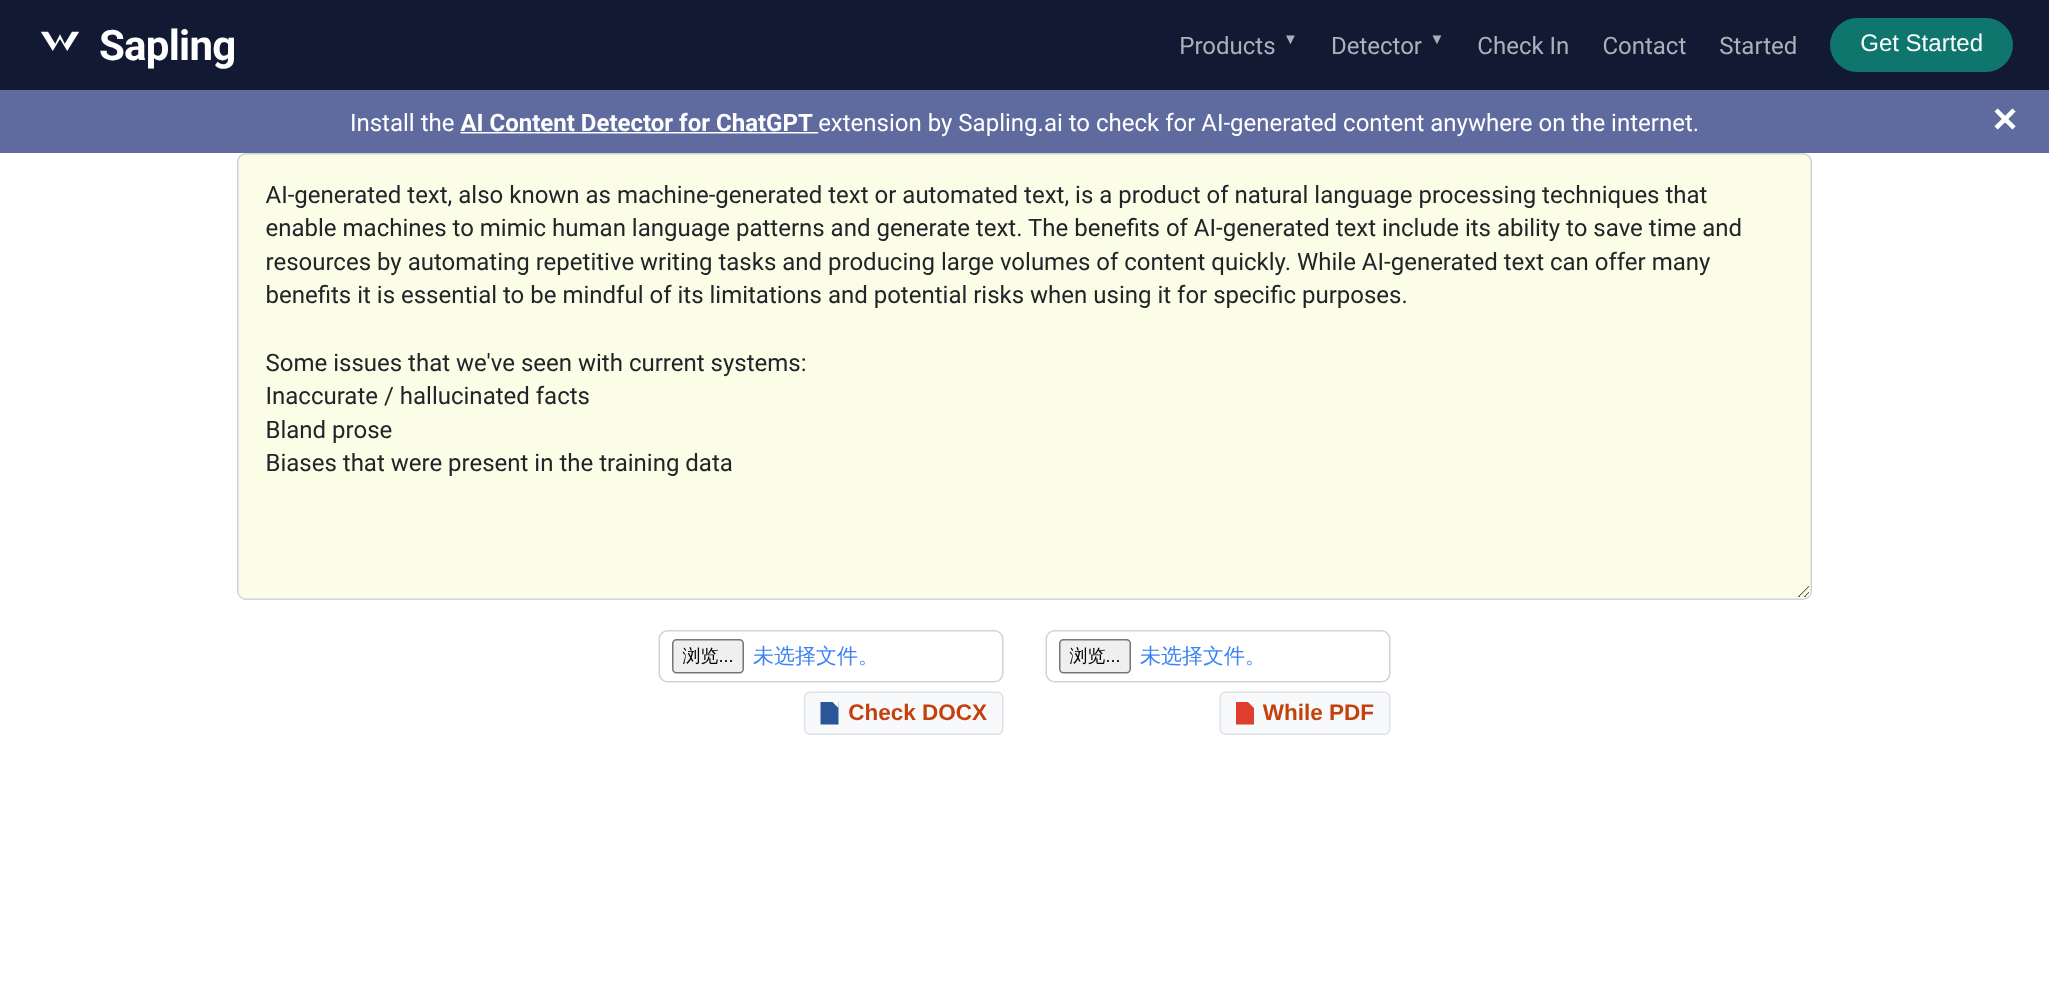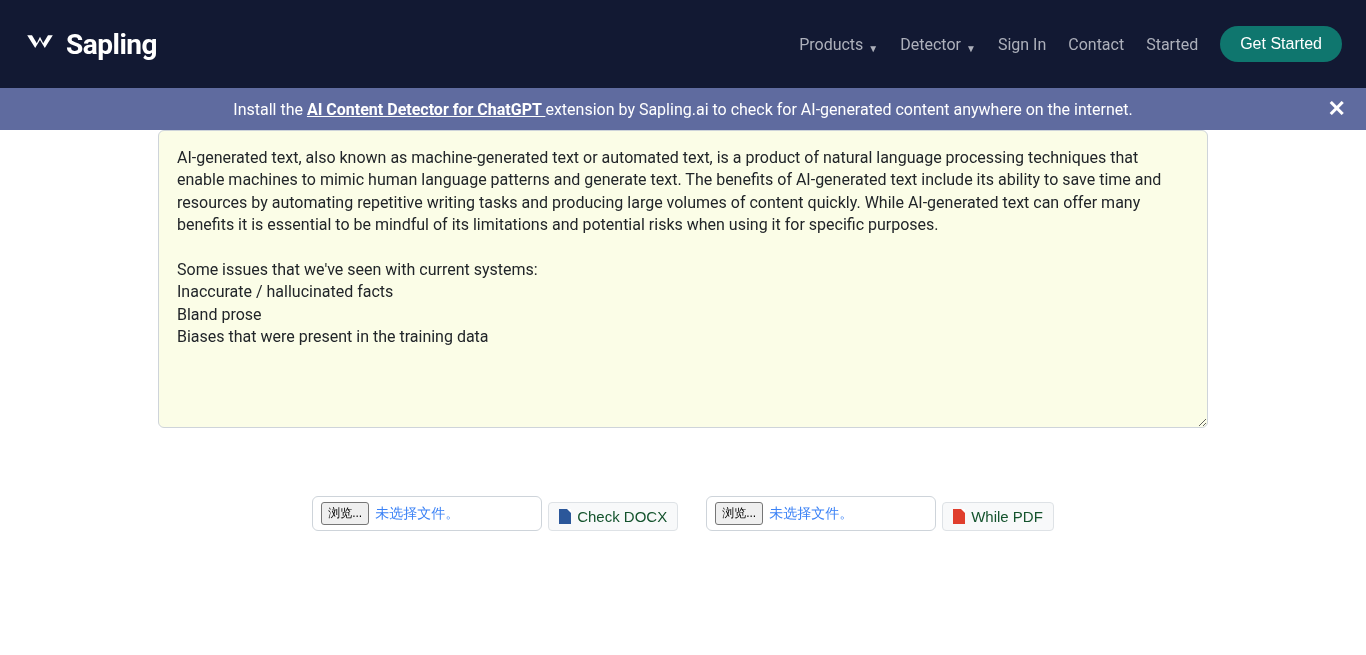--- a/index.html
+++ b/index.html
@@ -7,21 +7,21 @@
       padding: 0;
       box-sizing: border-box;
     }
     body {
       font-family: -apple-system, BlinkMacSystemFont, "Segoe UI", Roboto, "Helvetica Neue", Arial, sans-serif;
       background: #ffffff;
       color: #121933;
     }
     .navbar {
       background: #121933;
-      height: 88px;
+      height: 60px;
       display: flex;
       align-items: center;
       justify-content: space-between;
       padding: 0 24px;
     }
     .logo {
       display: flex;
       align-items: center;
       gap: 10px;
       color: #fff;
@@ -38,21 +38,21 @@
     .nav-links {
       display: flex;
       align-items: center;
       gap: 22px;
     }
     .nav-item {
       color: #adb0bb;
       font-size: 16px;
       cursor: pointer;
       display: flex;
-      align-items: flex-end;
+      align-items: flex-start;
       gap: 5px;
     }
     .dropdown-caret {
       font-size: 10px;
       color: #adb0bb;
     }
     .get-started-btn {
       background: #0f766e;
       color: #fff;
       border: none;
@@ -125,24 +125,23 @@
       display: flex;
       justify-content: center;
       gap: 28px;
       margin-top: 16px;
       max-width: 1050px;
       margin-left: auto;
       margin-right: auto;
     }
     .file-check-col {
       display: flex;
-      flex-direction: row;
+      flex-direction: column;
       align-items: flex-end;
       gap: 6px;
-      margin-top: 48px;
     }
     .file-input-wrapper {
       border: 1px solid #ced4da;
       border-radius: 6px;
       padding: 5px 8px;
       display: flex;
       align-items: center;
       gap: 6px;
       min-width: 230px;
       background: #fff;
@@ -163,21 +162,22 @@
     .check-btn {
       border: 1px solid #dee2e6;
       background: #f8f9fa;
       border-radius: 4px;
       padding: 5px 10px;
       font-size: 15px;
       cursor: pointer;
       display: flex;
       align-items: center;
       gap: 6px;
-      color: #14532d;
+      color: #c2410c;
+      font-weight: bold;
     }
     .file-icon {
       width: 12px;
       height: 15px;
       display: inline-block;
     }
     .file-icon-docx {
       background: #2b579a;
       position: relative;
     }
@@ -217,21 +217,21 @@
   <div class="nav-links">
     <div class="nav-item">
       <span>Products</span>
       <span class="dropdown-caret">▼</span>
     </div>
     <div class="nav-item">
       <span>Detector</span>
       <span class="dropdown-caret">▼</span>
     </div>
     <div class="nav-item">
-      <span>Sign In</span>
+      <span>Check In</span>
     </div>
     <div class="nav-item">
       <span>Contact</span>
     </div>
     <div class="nav-item">
       <span>Started</span>
     </div>
     <button class="get-started-btn">Get Started</button>
   </div>
 </nav>

